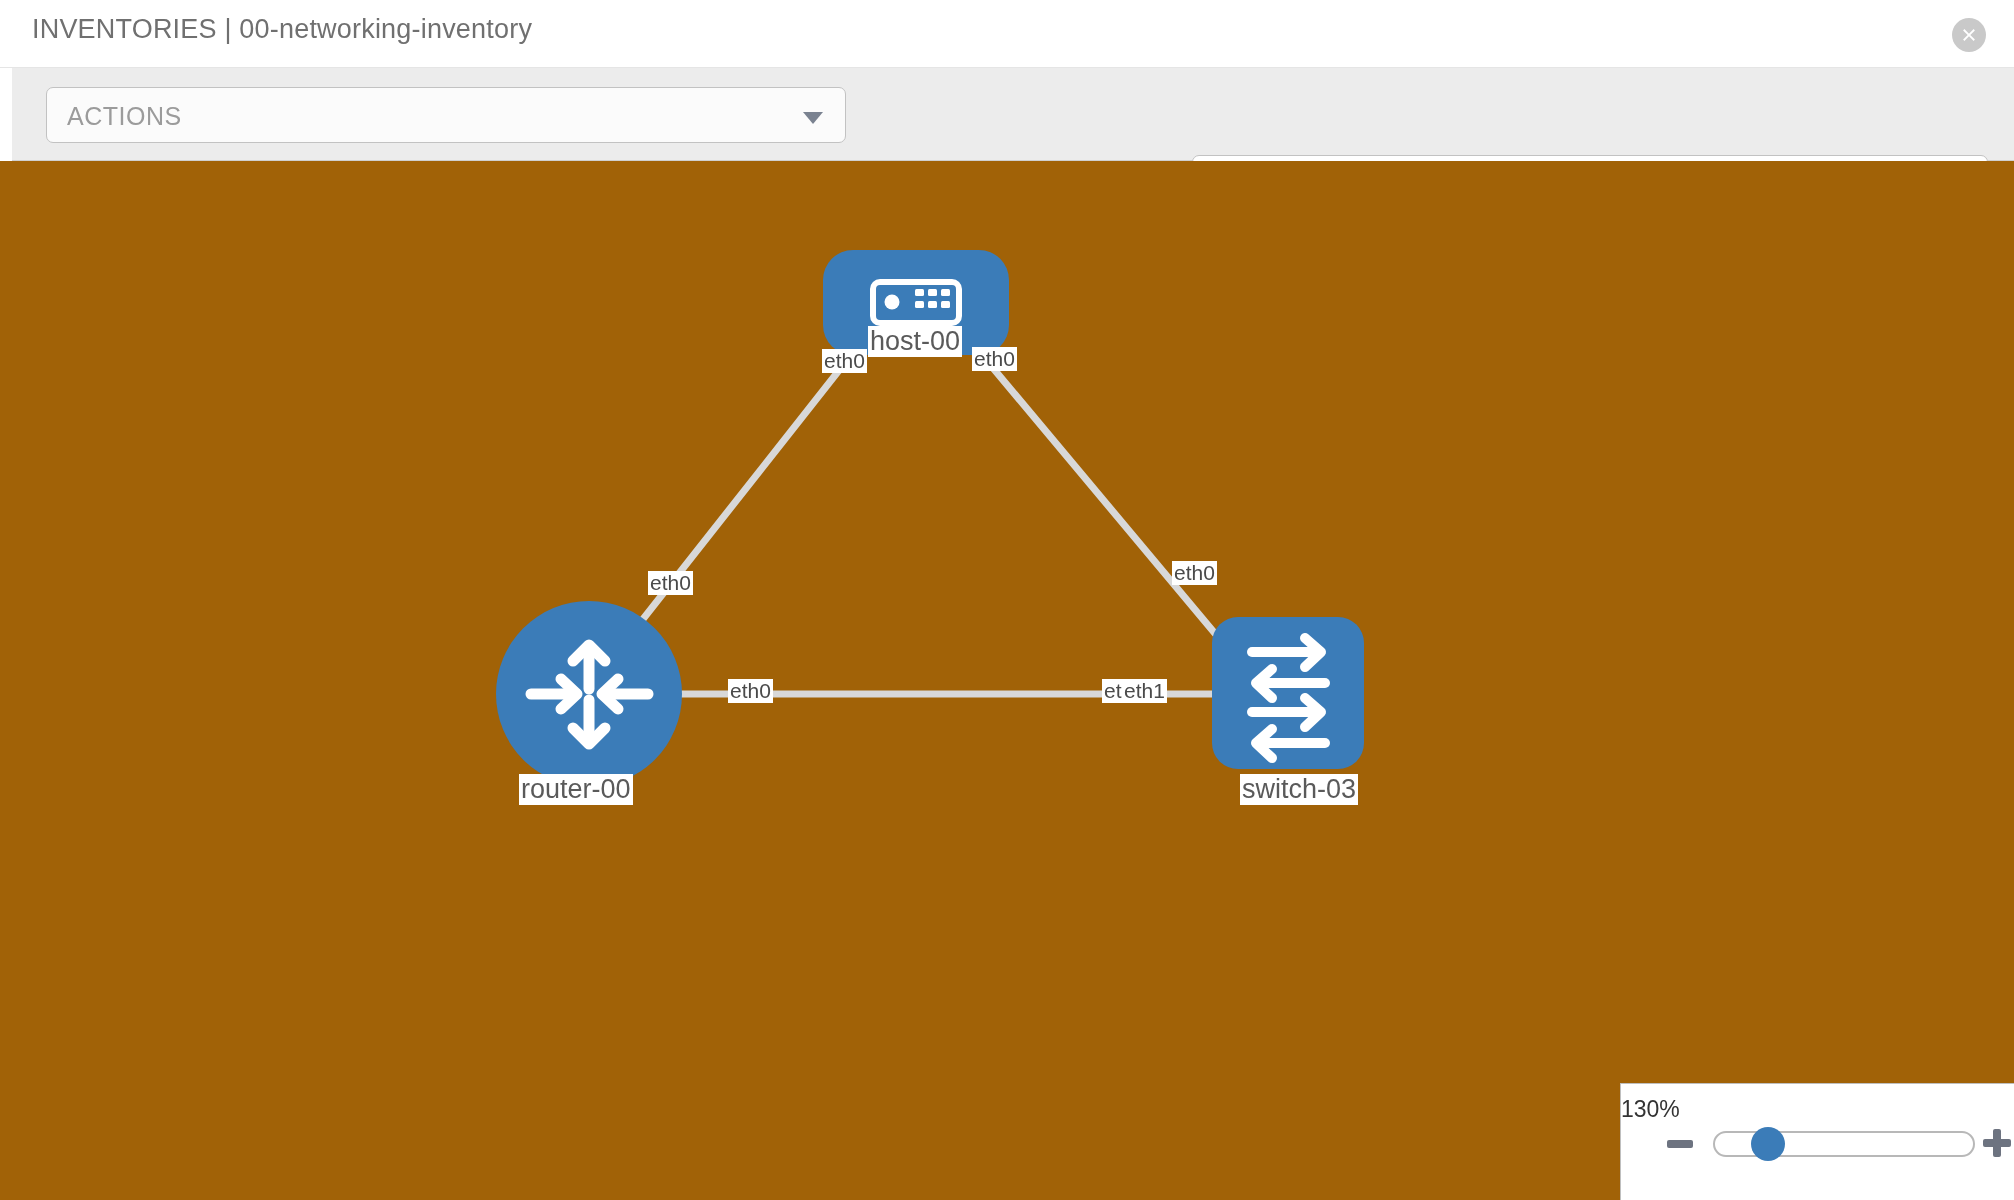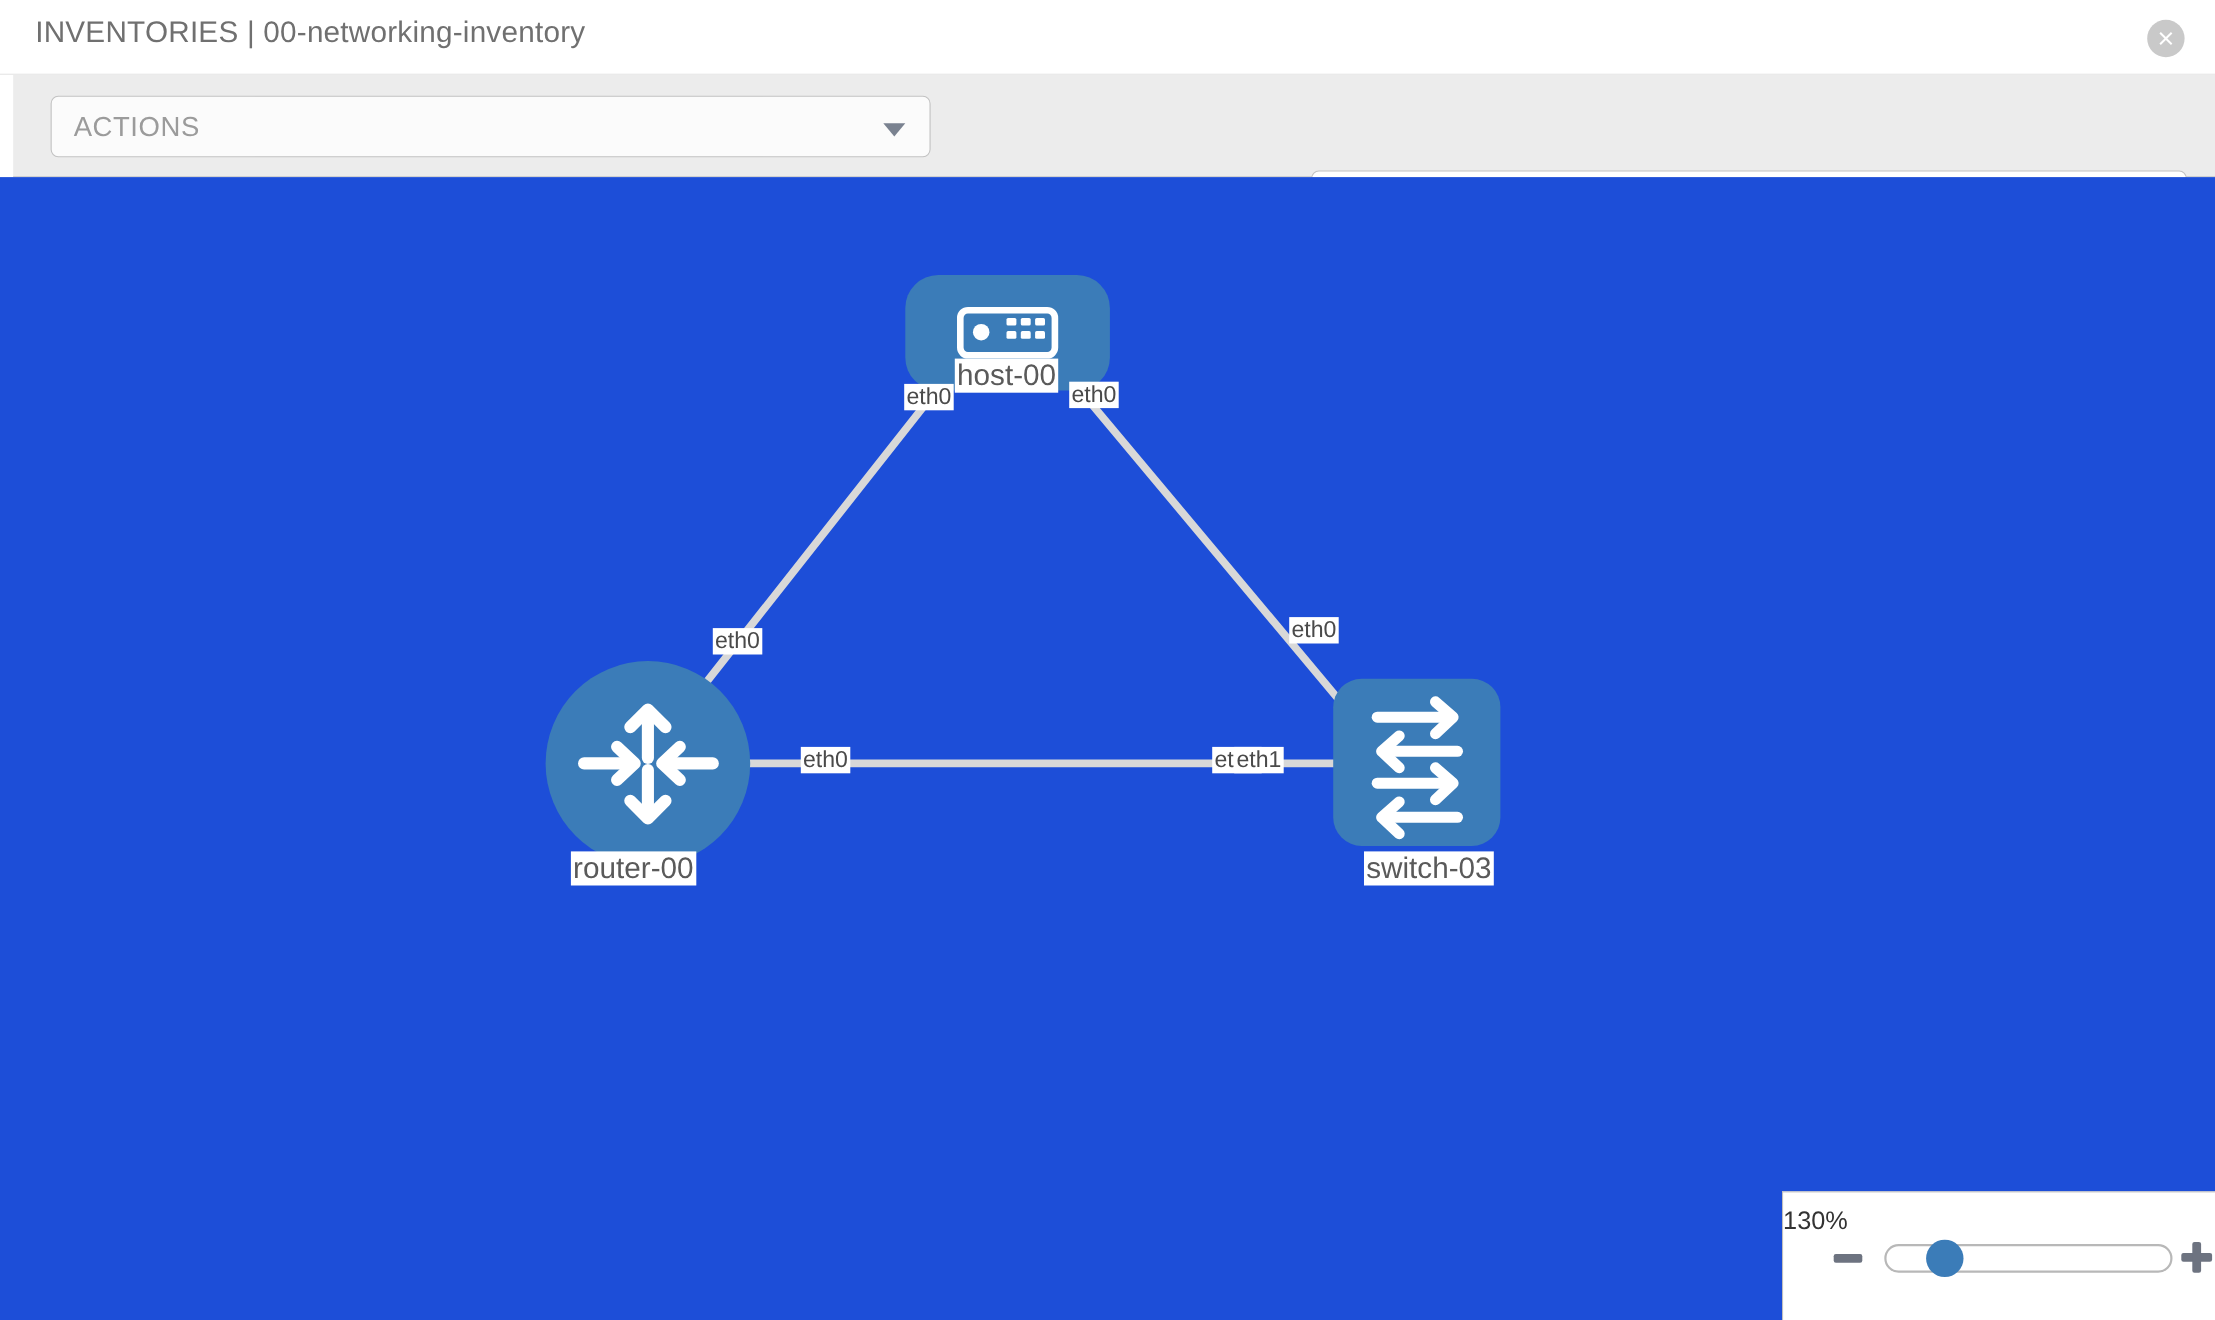--- a/index.html
+++ b/index.html
@@ -110,21 +110,21 @@
     color: #9b9b9b;
     letter-spacing: 0.5px;
   }
 
   
   .canvas {
     position: absolute;
     left: 0; top: 161px;
     width: 2014px;
     height: 1039px;
-    background: #1d4ed8;
+    background: #a16207;
     overflow: hidden;
   }
   .canvas svg { position: absolute; left: 0; top: 0; }
 
   .node-label {
     position: absolute;
     font-size: 27px;
     color: #5a5a5a;
     background: #ffffff;
     white-space: nowrap;

